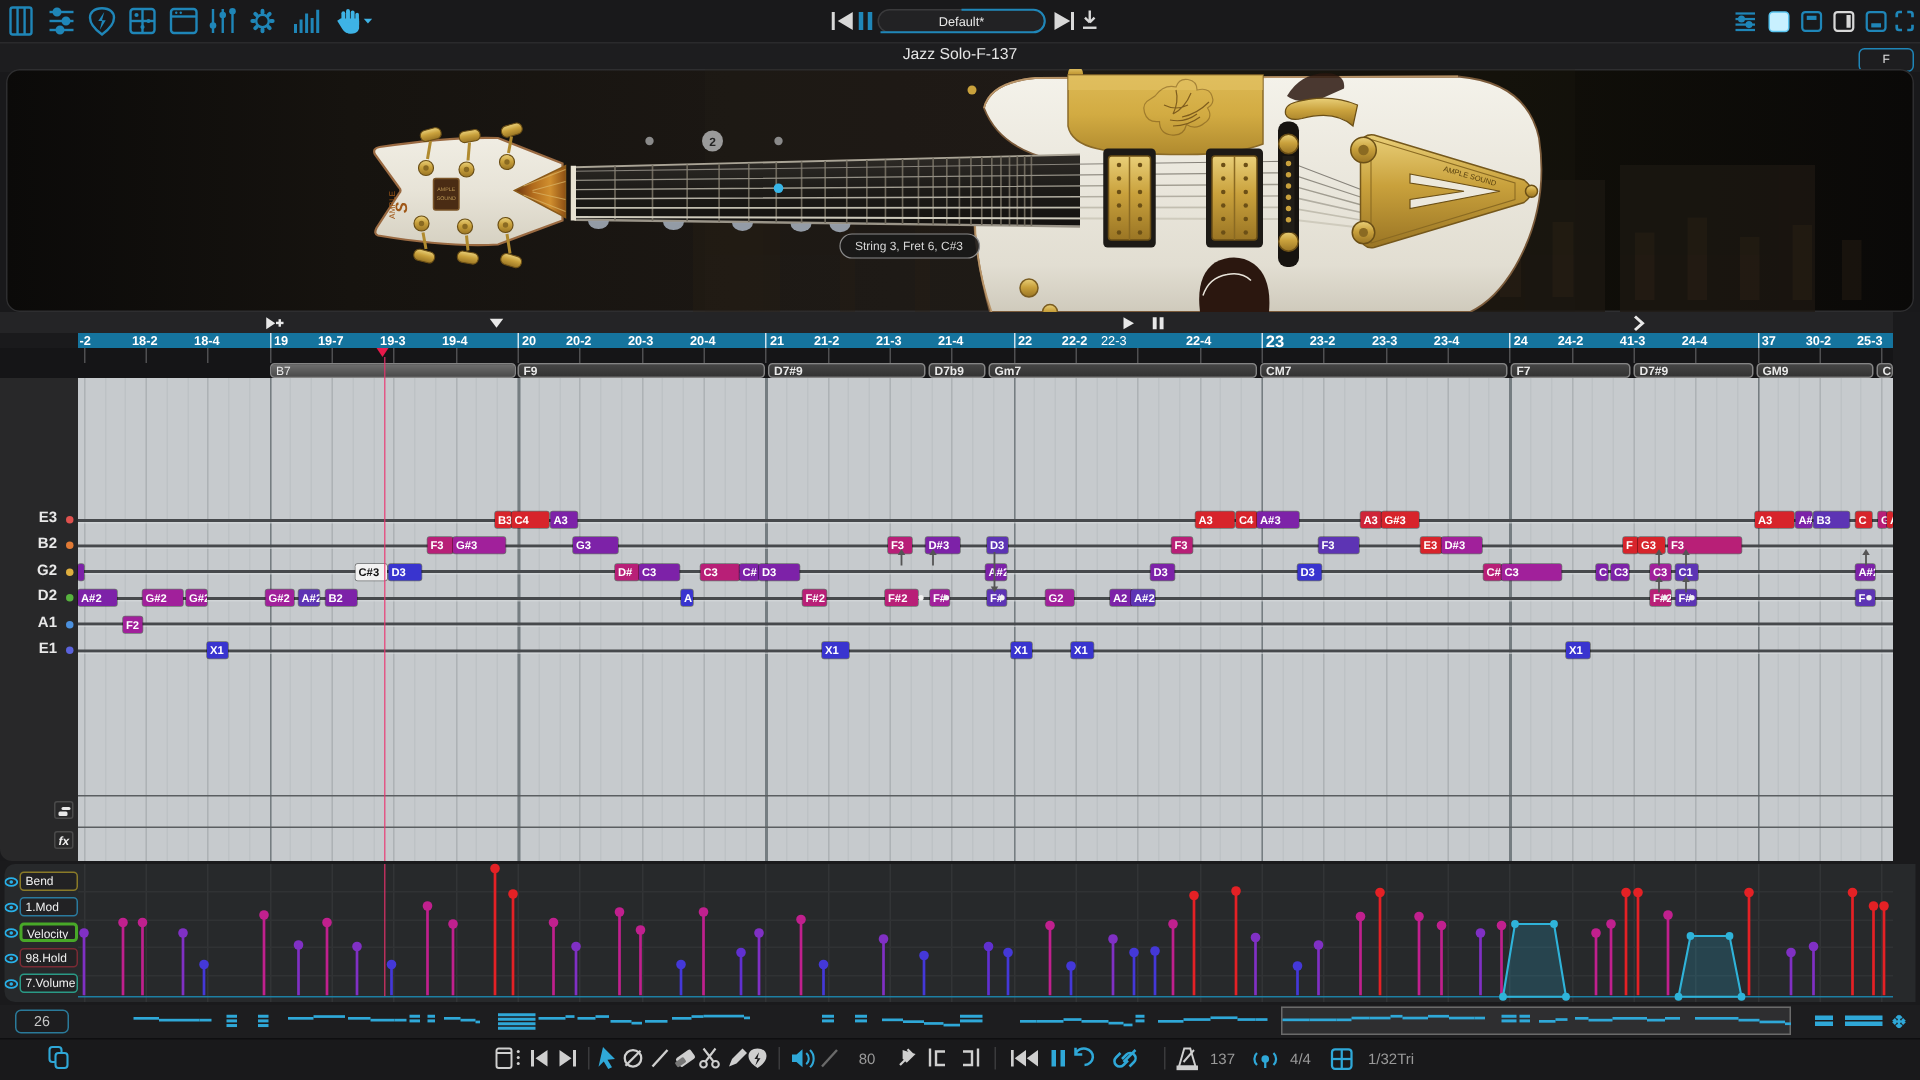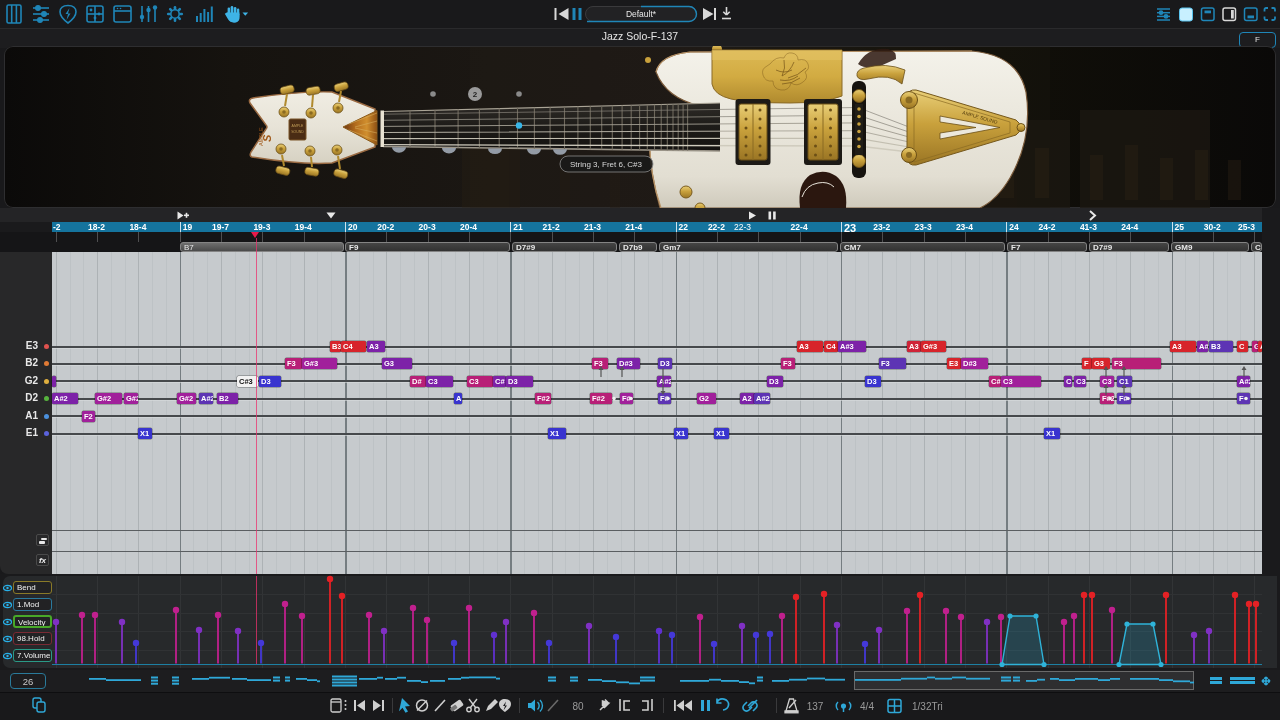--- a/index.html
+++ b/index.html
@@ -419,21 +419,21 @@
       <div style="position:absolute;left:791.9px;top:0.2px;color:#fff;font-size:11px;font-weight:bold;">23</div>
       <div style="position:absolute;left:821.2px;top:0.2px;color:#fff;font-size:8.5px;font-weight:bold;">23-2</div>
       <div style="position:absolute;left:862.6px;top:0.2px;color:#fff;font-size:8.5px;font-weight:bold;">23-3</div>
       <div style="position:absolute;left:903.9px;top:0.2px;color:#fff;font-size:8.5px;font-weight:bold;">23-4</div>
       <div style="position:absolute;left:954.2px;top:0px;width:1px;height:10px;background:#cfe2ec;"></div>
       <div style="position:absolute;left:957.2px;top:0.2px;color:#fff;font-size:8.5px;font-weight:bold;">24</div>
       <div style="position:absolute;left:986.5px;top:0.2px;color:#fff;font-size:8.5px;font-weight:bold;">24-2</div>
       <div style="position:absolute;left:1027.9px;top:0.2px;color:#fff;font-size:8.5px;font-weight:bold;">41-3</div>
       <div style="position:absolute;left:1069.2px;top:0.2px;color:#fff;font-size:8.5px;font-weight:bold;">24-4</div>
       <div style="position:absolute;left:1119.5px;top:0px;width:1px;height:10px;background:#cfe2ec;"></div>
-      <div style="position:absolute;left:1122.5px;top:0.2px;color:#fff;font-size:8.5px;font-weight:bold;">25</div>
+      <div style="position:absolute;left:1122.5px;top:0.2px;color:#fff;font-size:8.5px;font-weight:bold;">37</div>
       <div style="position:absolute;left:1151.8px;top:0.2px;color:#fff;font-size:8.5px;font-weight:bold;">30-2</div>
       <div style="position:absolute;left:1186.0px;top:0.2px;color:#fff;font-size:8.5px;font-weight:bold;">25-3</div>
     </div>
 <div class="abs" style="left:0px;top:232px;width:1280px;height:10px;background:#151517;"></div>
 <div class="abs" style="left:52px;top:232px;width:1210px;height:10px;overflow:hidden;">
       <div style="position:absolute;left:3.7px;top:0px;width:1px;height:10px;background:#4f4f51;"></div>
       <div style="position:absolute;left:45.0px;top:0px;width:1px;height:10px;background:#4f4f51;"></div>
       <div style="position:absolute;left:86.4px;top:0px;width:1px;height:10px;background:#4f4f51;"></div>
       <div style="position:absolute;left:127.7px;top:0px;width:1px;height:10px;background:#4f4f51;"></div>
       <div style="position:absolute;left:169.0px;top:0px;width:1px;height:10px;background:#4f4f51;"></div>

